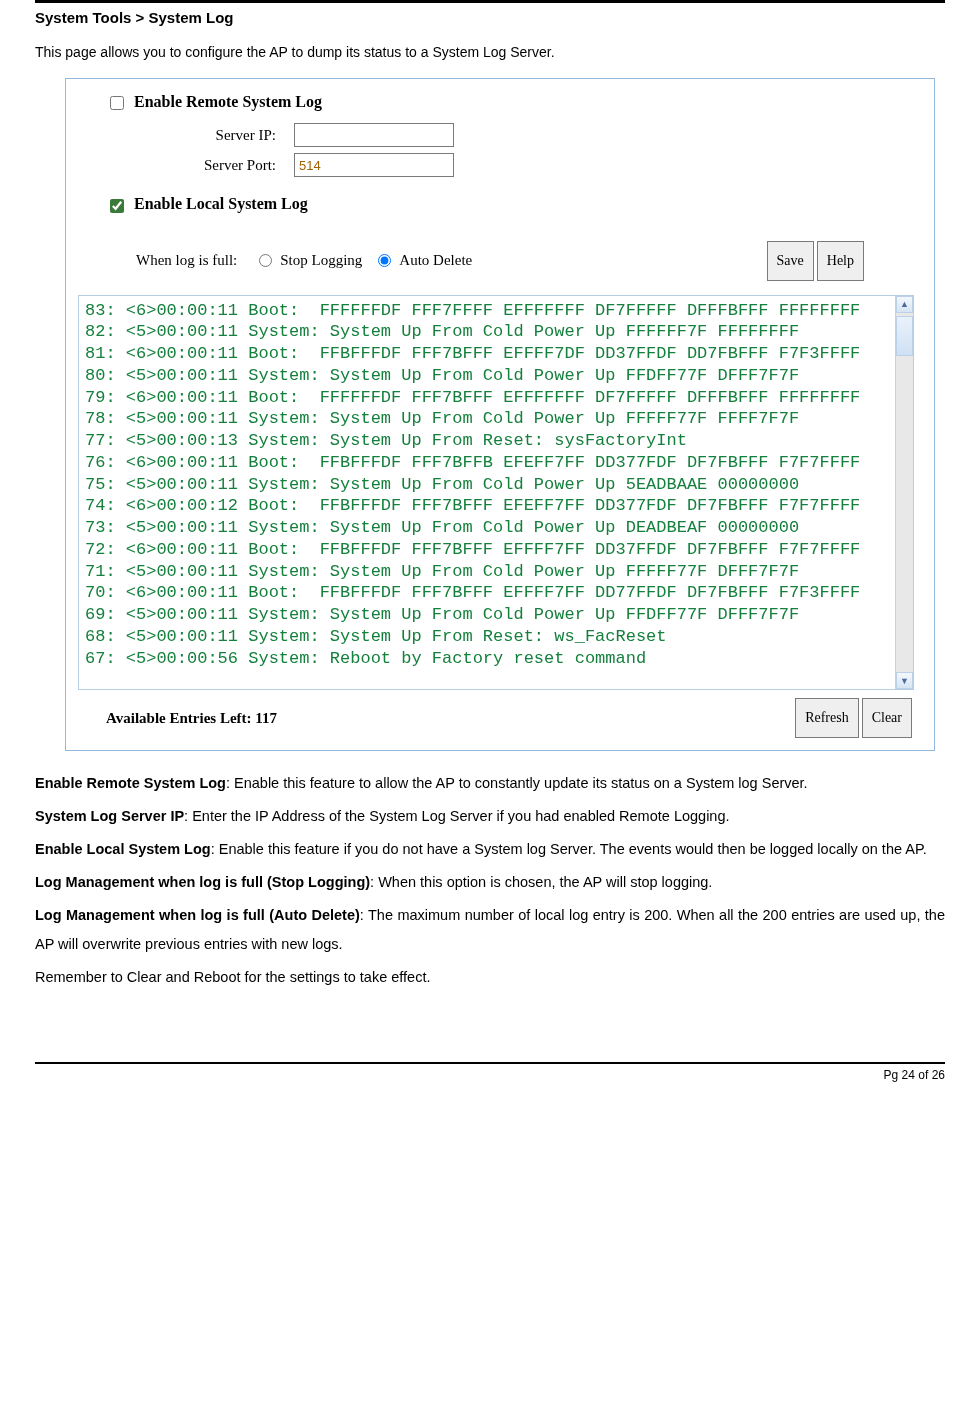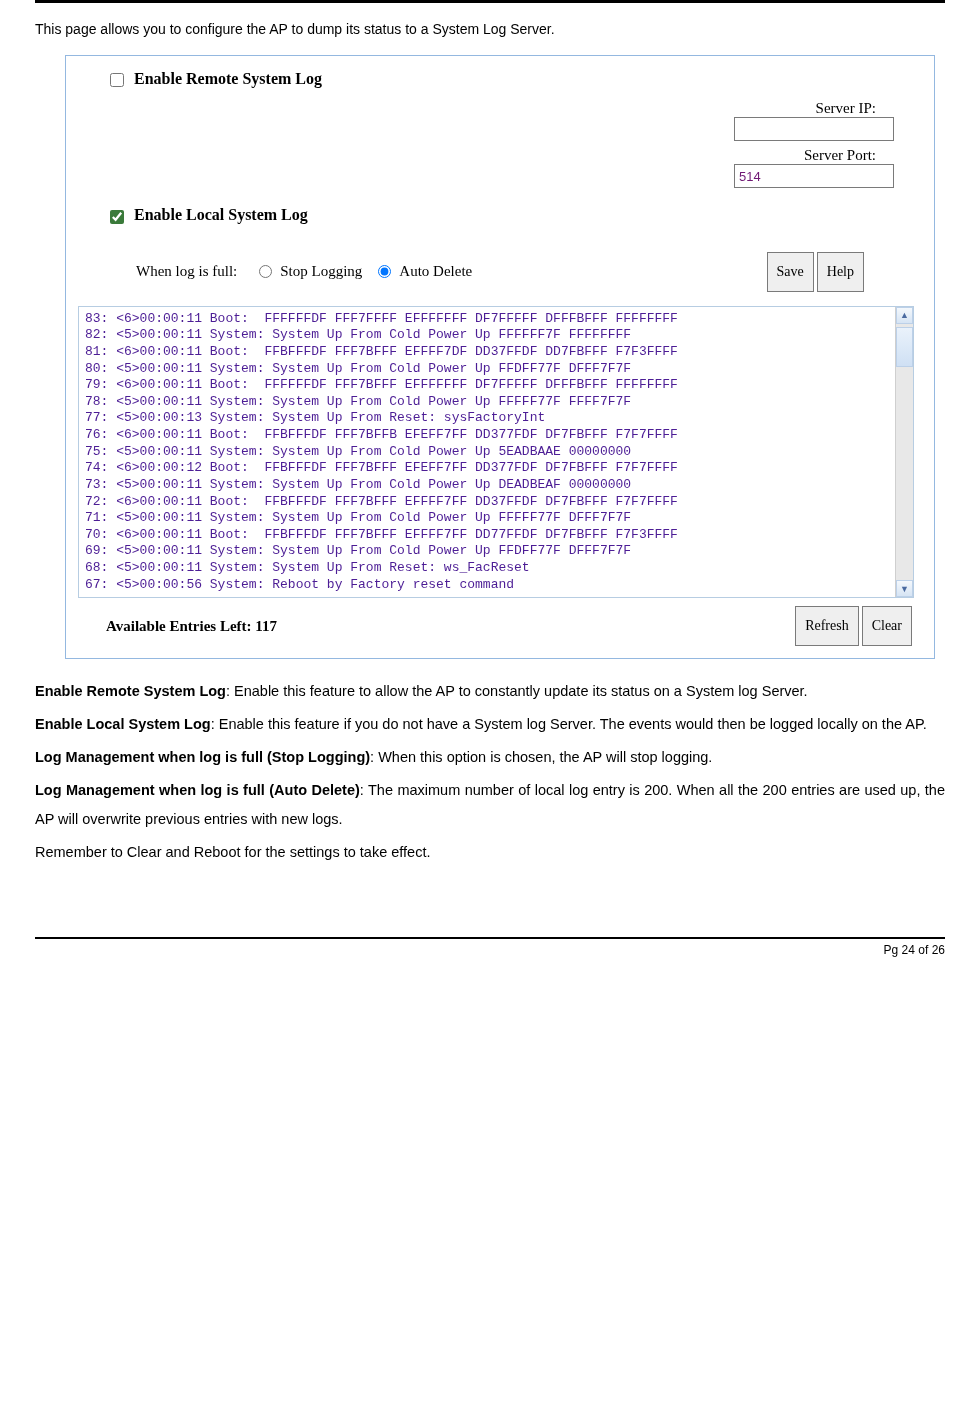--- a/index.html
+++ b/index.html
@@ -37,43 +37,42 @@
     padding: 0 40px;
   }
   .remote-heading, .local-heading {
     font-family: "Times New Roman", Times, serif;
     font-weight: bold;
     font-size: 16px;
     margin-bottom: 10px;
   }
   .form-row {
     display: flex;
-    align-items: flex-end;
+    align-items: center;
     margin: 6px 0;
     padding-left: 60px;
-    flex-direction: column;
   }
   .form-row label.fl {
     width: 110px;
     text-align: right;
     font-family: "Times New Roman", Times, serif;
     font-size: 15px;
     margin-right: 18px;
   }
   .text-input {
     border: 1px solid #7a7a7a;
     height: 22px;
     width: 150px;
     padding: 0 4px;
     font-family: inherit;
     font-size: 13px;
     color: #888;
     background: #fff;
   }
-  .text-input[disabled] { color:#701a75; background:#fff; }
+  .text-input[disabled] { color:#a16207; background:#fff; }
   .local-section { margin-top: 18px; }
   .log-full-row {
     display: flex;
     align-items: center;
     padding-left: 30px;
     margin-top: 25px;
   }
   .log-full-label {
     font-family: "Times New Roman", Times, serif;
     font-size: 15px;
@@ -102,23 +101,23 @@
     cursor: pointer;
   }
   .log-wrap {
     margin: 14px 20px 0 12px;
     position: relative;
   }
   .log-box {
     border: 1px solid #b7cde2;
     background: #fff;
     font-family: "Courier New", monospace;
-    font-size: 13px;
-    color: #4c1d95;
-    padding: 4px 6px 4px 6px;
+    font-size: 17px;
+    color: #15803d;
+    padding: 4px 6px 20px 6px;
     white-space: pre;
     overflow: hidden;
     line-height: 1.28;
   }
   .scroll-track {
     position: absolute;
     right: 1px;
     top: 1px;
     bottom: 1px;
     width: 17px;
@@ -155,20 +154,21 @@
   }
   input[type=checkbox]{width:14px;height:14px;margin-right:6px;vertical-align:middle;}
   input[type=radio]{margin:0 2px 0 0;vertical-align:middle;}
   .checked-box{accent-color:#3a7a3a;}
 </style>
 </head>
 <body>
 
 <div class="page">
   <div class="top-rule"></div>
+  <div class="breadcrumb">System Tools &gt; System Log</div>
   <div class="intro">This page allows you to configure the AP to dump its status to a System Log Server.</div>
 
   <div class="panel">
     <div class="panel-inner">
 
       <div class="remote-heading">
         <input type="checkbox" style="">
         <span>Enable Remote System Log</span>
       </div>
       <div class="form-row">
@@ -230,20 +230,21 @@
       <span class="avail">Available Entries Left: 117</span>
       <span class="btn-row">
         <button class="btn">Refresh</button>
         <button class="btn">Clear</button>
       </span>
     </div>
   </div>
 
   <div class="descs">
     <p><b>Enable Remote System Log</b><span>: Enable this feature to allow the AP to constantly update its status on a System log Server.</span></p>
+    <p><b>System Log Server IP</b><span>: Enter the IP Address of the System Log Server if you had enabled Remote Logging.</span></p>
     <p><b>Enable Local System Log</b><span>: Enable this feature if you do not have a System log Server. The events would then be logged locally on the AP.</span></p>
     <p><b>Log Management when log is full (Stop Logging)</b><span>: When this option is chosen, the AP will stop logging.</span></p>
     <p><b>Log Management when log is full (Auto Delete)</b><span>: The maximum number of local log entry is 200. When all the 200 entries are used up, the AP will overwrite previous entries with new logs.</span></p>
     <p><span>Remember to Clear and Reboot for the settings to take effect.</span></p>
   </div>
 
   <div class="footer-line"></div>
   <div class="footer">Pg 24 of 26</div>
 </div>
 

